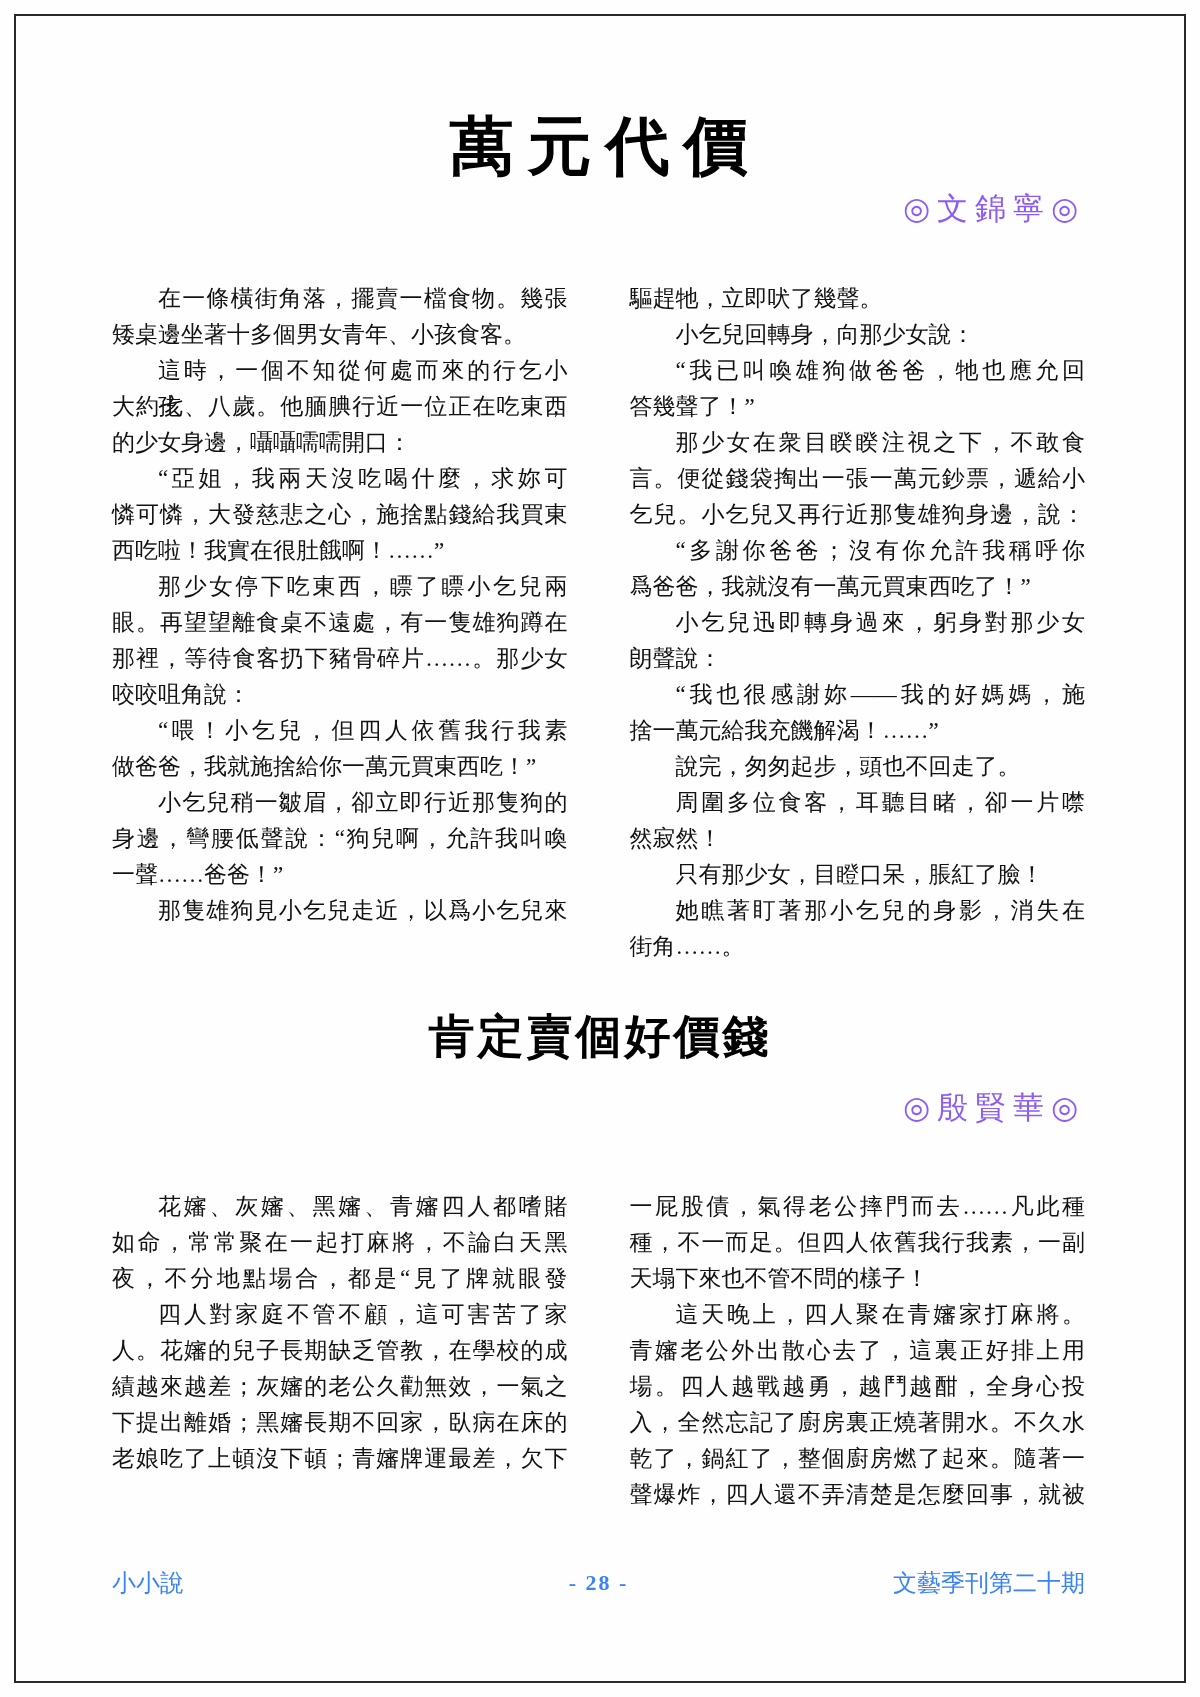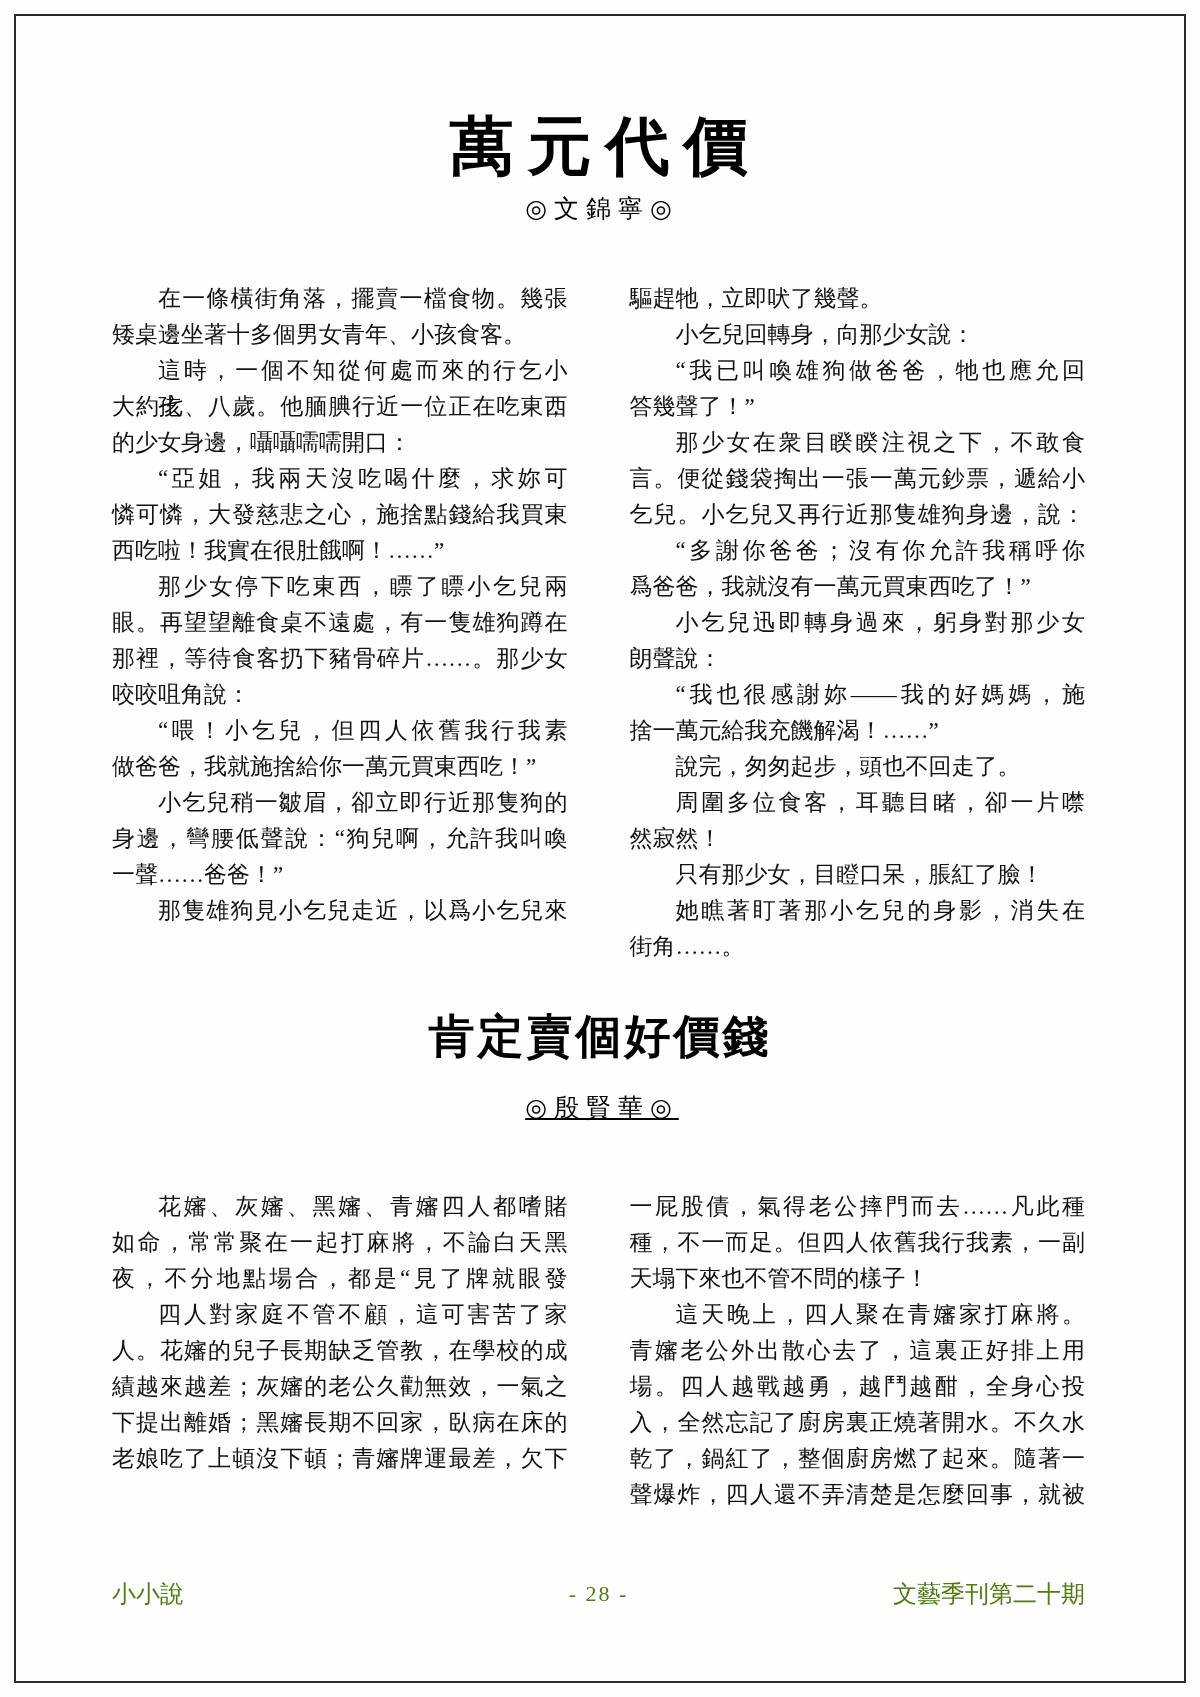--- a/index.html
+++ b/index.html
@@ -19,51 +19,51 @@
   }
   .content { position: relative; padding: 0 115px 0 112px; }
 
   .title {
     text-align: center; font-weight: bold; color: #000;
     font-size: 64px; line-height: 58px;
     letter-spacing: 14px; text-indent: 14px;
     margin-top: 118px;
   }
   .author {
-    text-align: center; font-size: 25px; line-height: 34px;
+    text-align: right; font-size: 31px; line-height: 34px;
     letter-spacing: 7px; text-indent: 7px;
-    margin-top: 16px; color: #000000;
+    margin-top: 16px; color: #8b5cf6;
   }
   .body { display: flex; gap: 62px; margin-top: 55px; }
   .col { flex: 1; min-width: 0; }
 
   .line {
     font-size: 23px; line-height: 36px; height: 36px;
     white-space: nowrap; text-align: left;
   }
   .line.fill {
     white-space: normal;
     text-align: justify;
     text-align-last: justify;
   }
   .line.indent { padding-left: 46px; }
 
   .story2 { margin-top: 43px; }
   .story2 .title { font-size: 46px; line-height: 58px; letter-spacing: 3px; text-indent: 3px; margin-top: 10px; }
-  .story2 .author { margin-top: 25px; text-decoration: underline; }
+  .story2 .author { margin-top: 25px; }
   .story2 .body { margin-top: 64px; }
 
   .footer {
-    position: absolute; left: 112px; right: 115px; bottom: 88px;
+    position: absolute; left: 112px; right: 115px; bottom: 99px;
     display: flex; justify-content: space-between; align-items: baseline;
-    font-size: 24px; line-height: 30px; color: #4d7c0f; text-align: center;
+    font-size: 24px; line-height: 30px; color: #3b82f6; text-align: center;
   }
   .page-num {
     position: absolute; left: 50%; transform: translateX(-50%);
-    font-weight: normal; font-size: 22px; letter-spacing: 2px;
+    font-weight: bold; font-size: 22px; letter-spacing: 2px;
   }
 </style>
 </head>
 <body>
 
 <div class="frame"></div>
 
 <div class="content">
 
   <section class="story story1">

